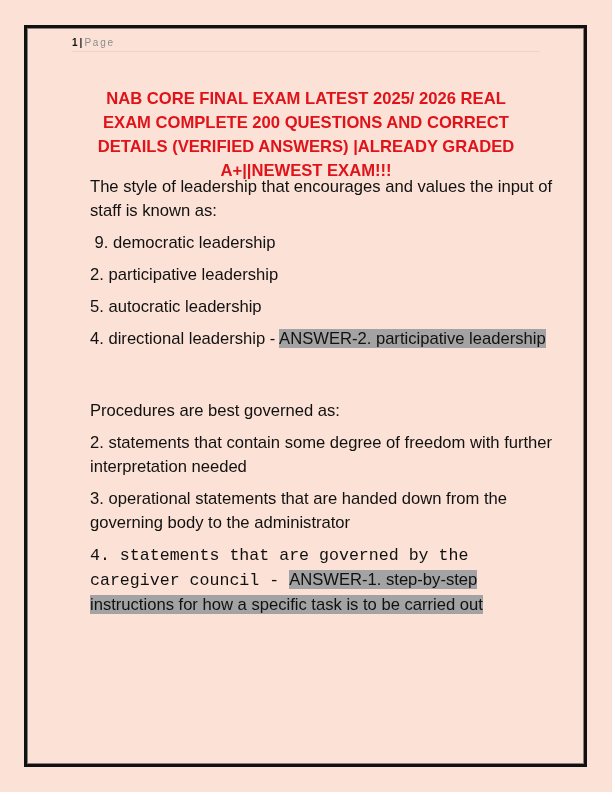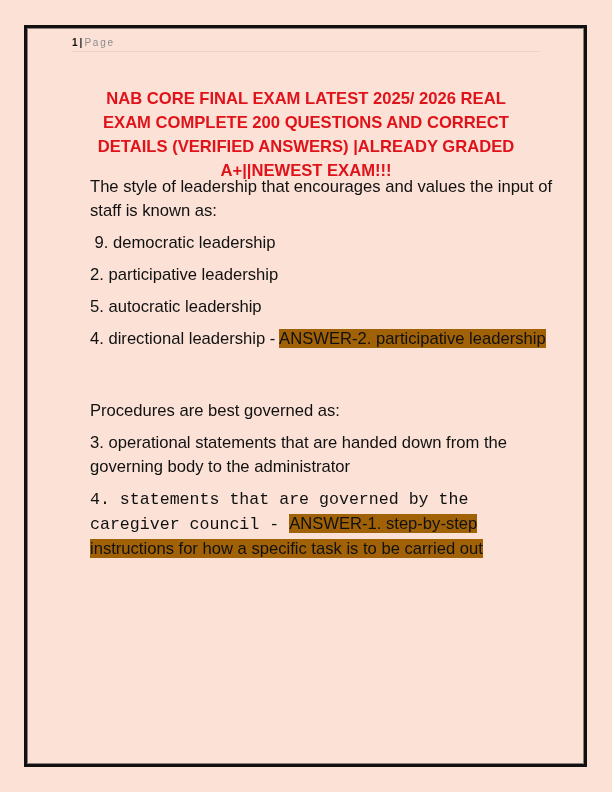--- a/index.html
+++ b/index.html
@@ -71,21 +71,21 @@
       margin-left: 18px;
     }
     .content p {
       margin: 0 0 8px 0;
     }
     .content .spacer {
       height: 24px;
       margin-bottom: 16px;
     }
     .hl {
-      background: #a16207;
+      background: #a3a3a3;
       text-align: right;
     }
   </style>
 </head>
 <body>
 
 <div class="page-border"></div>
 
 <div class="header">
   <span class="num">1</span><span class="sep">|</span><span class="page-word">Page</span>
@@ -104,16 +104,17 @@
     <p style="white-space:pre;"> 9. democratic leadership</p>
     <p>2. participative leadership</p>
     <p>5. autocratic leadership</p>
     <p><span style="white-space:pre-wrap;">4. directional leadership - </span><span class="hl">ANSWER-2. participative leadership</span></p>
   </div>
 
   <div class="spacer"></div>
 
   <div>
     <p>Procedures are best governed as:</p>
+    <p>2. statements that contain some degree of freedom with further interpretation needed</p>
     <p>3. operational statements that are handed down from the governing body to the administrator</p>
     <p><span style="white-space:pre-wrap;font-family:Liberation Mono, monospace;">4. statements that are governed by the caregiver council - </span><span class="hl">ANSWER-1. step-by-step instructions for how a specific task is to be carried out</span></p>
   </div>
 </div>
 
 </body></html>

